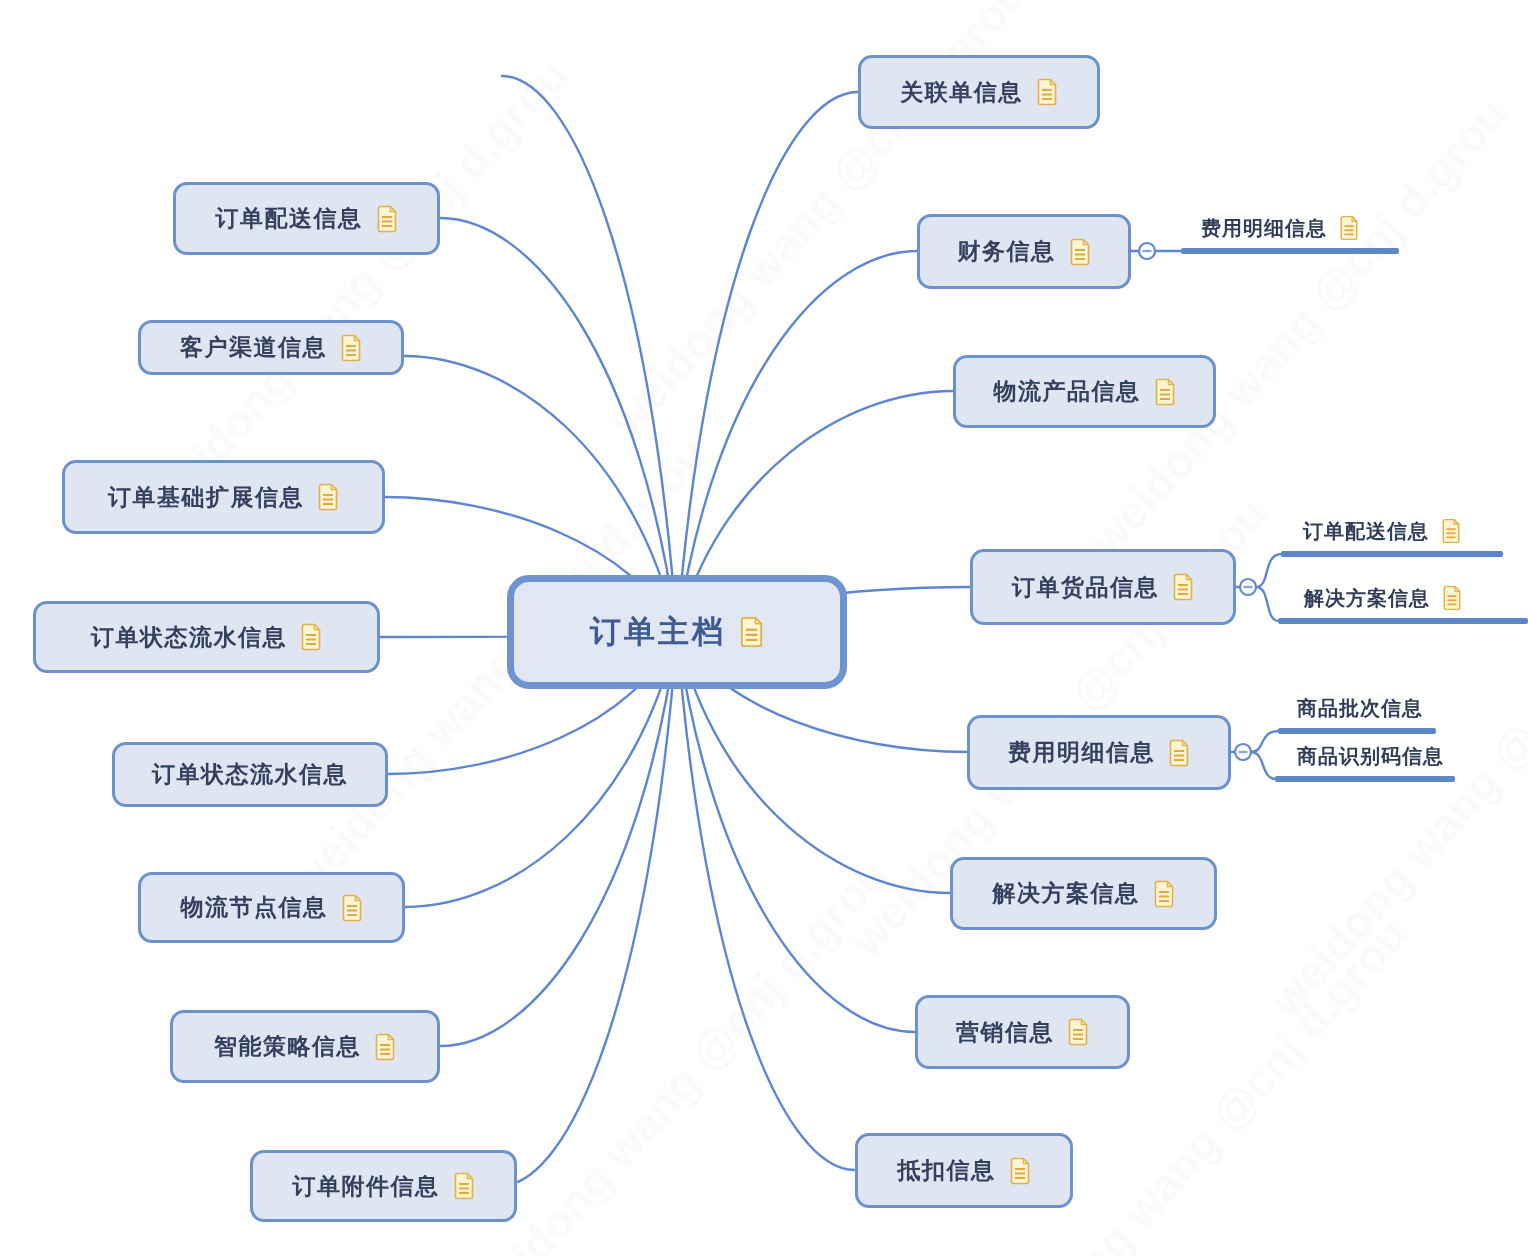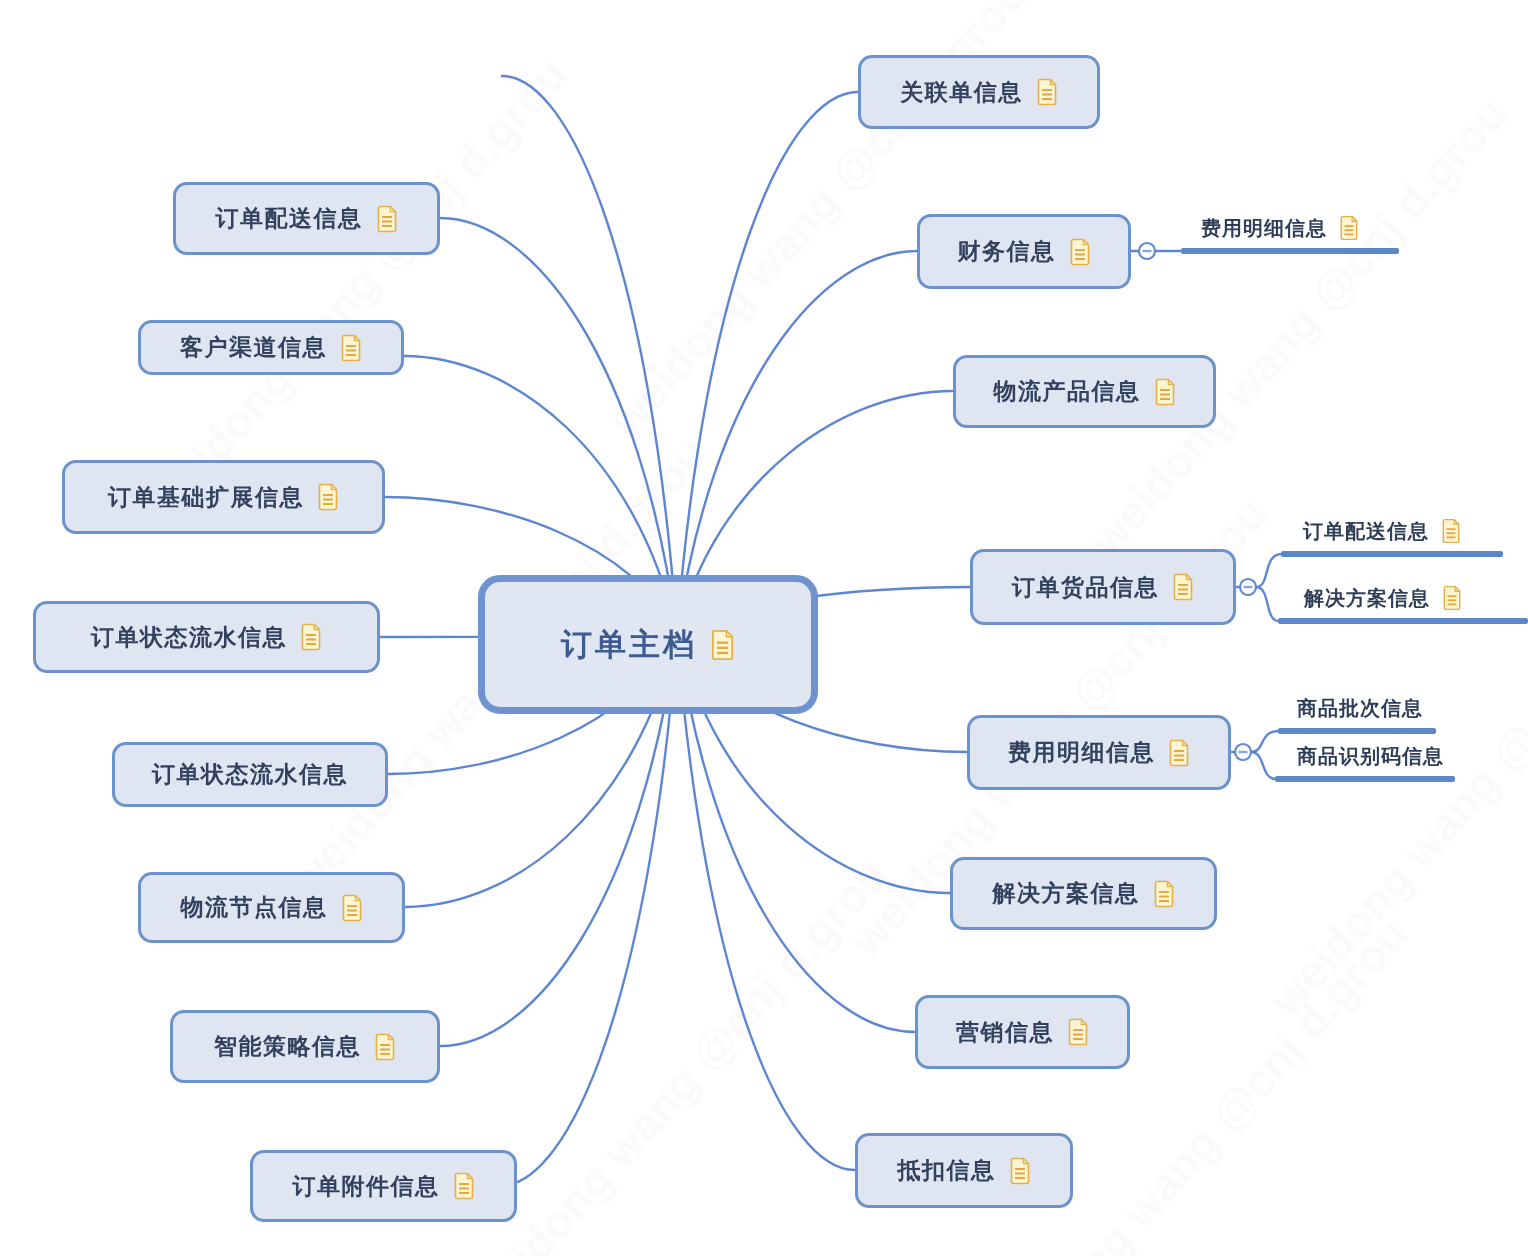--- a/index.html
+++ b/index.html
@@ -87,21 +87,21 @@
     <g>
       <circle cx="1248" cy="587" r="8" fill="#ffffff" stroke="#6089cf" stroke-width="2.2"></circle>
       <line x1="1243.5" y1="587" x2="1252.5" y2="587" stroke="#8aa6d9" stroke-width="2.4"></line>
     </g>
     <g>
       <circle cx="1243" cy="752" r="8" fill="#ffffff" stroke="#6089cf" stroke-width="2.2"></circle>
       <line x1="1238.5" y1="752" x2="1247.5" y2="752" stroke="#8aa6d9" stroke-width="2.4"></line>
     </g>
   </svg>
 
-  <div class="node center" style="left:478px;top:575px;width:340px;height:139px">
+  <div class="node center" style="left:507px;top:575px;width:340px;height:114px">
     <span class="label">订单主档</span>
     <span class="doc-icon">
         <svg viewBox="0 0 22 28" xmlns="http://www.w3.org/2000/svg">
           <path d="M2.5 3.2 Q2.5 1.5 4.2 1.5 L14.3 1.5 L19.5 6.7 L19.5 24.8 Q19.5 26.5 17.8 26.5 L4.2 26.5 Q2.5 26.5 2.5 24.8 Z" fill="#fdf4d4" stroke="#e3b14b" stroke-width="1.6" stroke-linejoin="round"></path>
           <path d="M14.3 1.5 L14.3 6.7 L19.5 6.7 Z" fill="#f6e3a3" stroke="#e3b14b" stroke-width="1.2" stroke-linejoin="round"></path>
           <line x1="6" y1="12" x2="16" y2="12" stroke="#e3a93c" stroke-width="2"></line>
           <line x1="6" y1="16.5" x2="16" y2="16.5" stroke="#e3a93c" stroke-width="2"></line>
           <line x1="6" y1="21" x2="16" y2="21" stroke="#e3a93c" stroke-width="2"></line>
         </svg>
       </span>

